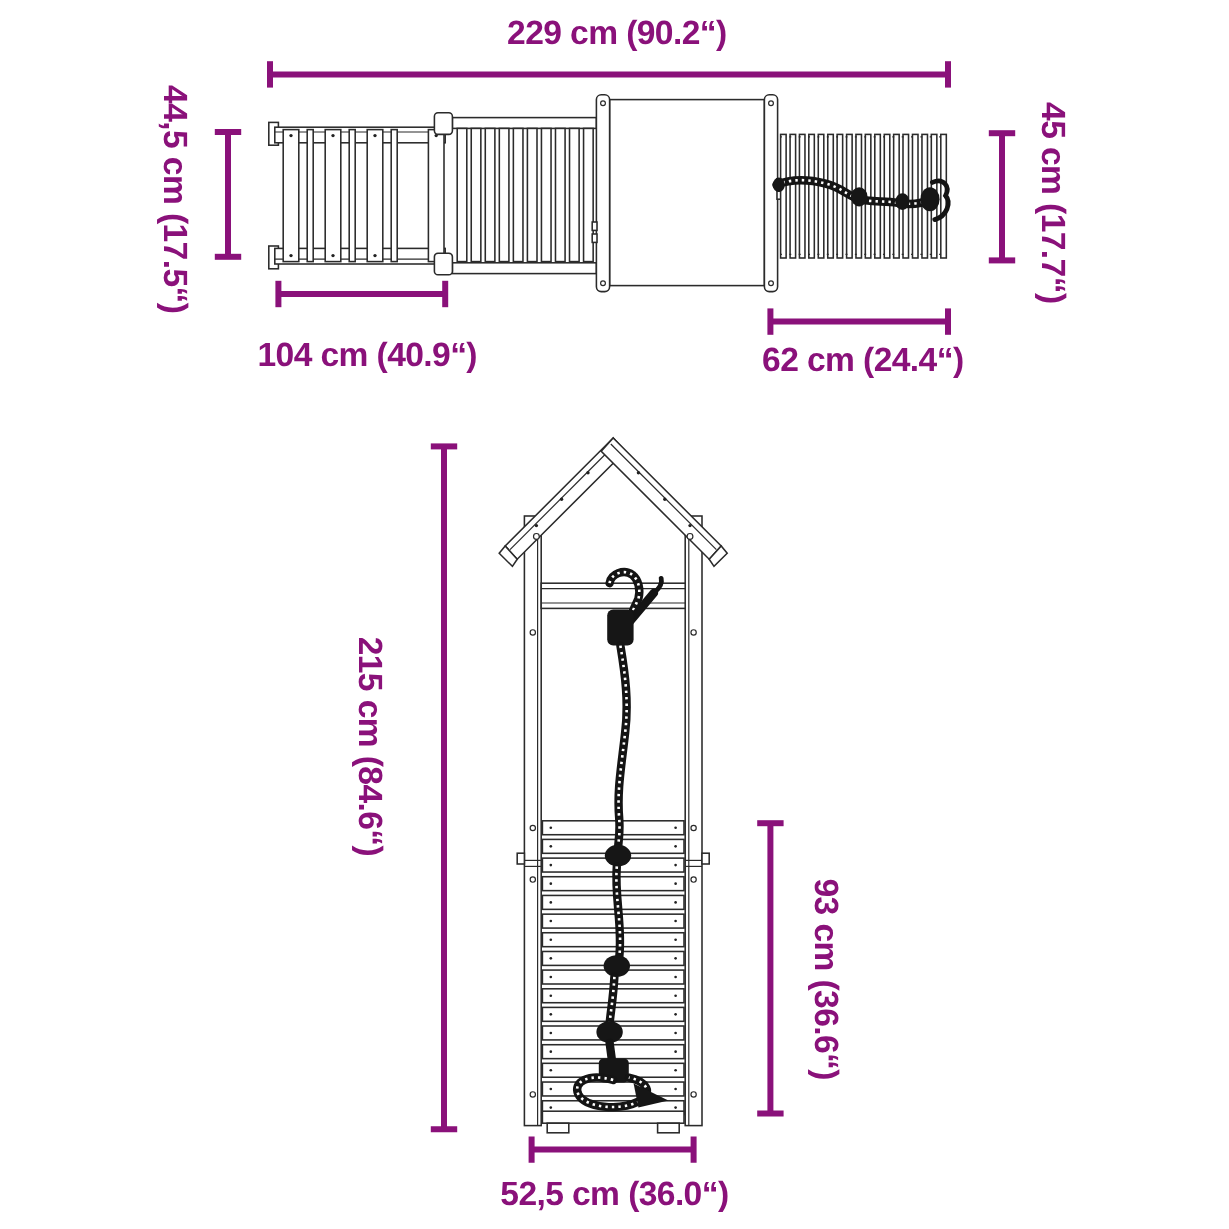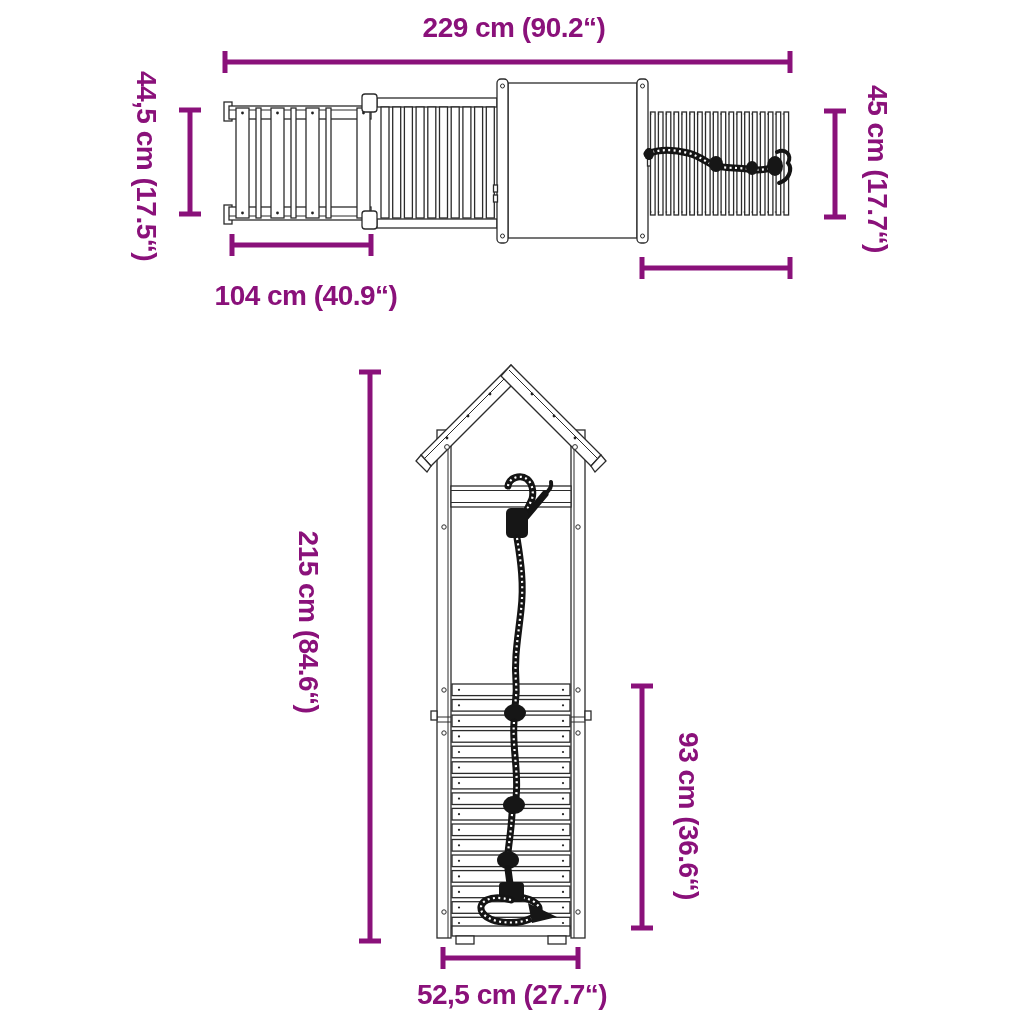--- a/index.html
+++ b/index.html
@@ -303,19 +303,20 @@
   </svg>
 
   <div class="dim-label" style="left:490px; top:28px;margin-left:24px;">229 cm (90.2“)</div>
 
   <div class="dim-label vertical" style="left:146px; top:166px;">44,5 cm (17.5“)</div>
 
   <div class="dim-label vertical" style="left:877px; top:169px;">45 cm (17.7“)</div>
 
   <div class="dim-label" style="left:306px; top:296px;">104 cm (40.9“)</div>
 
+  <div class="dim-label" style="left:719px; top:300px;">62 cm (24.4“)</div>
 
   <div class="dim-label vertical" style="left:308px; top:622px;">215 cm (84.6“)</div>
 
   <div class="dim-label vertical" style="left:688px; top:816px;">93 cm (36.6“)</div>
 
-  <div class="dim-label" style="left:512px; top:995px;">52,5 cm (27.7“)</div>
+  <div class="dim-label" style="left:512px; top:995px;">52,5 cm (36.0“)</div>
 </div>
 
 </body></html>

